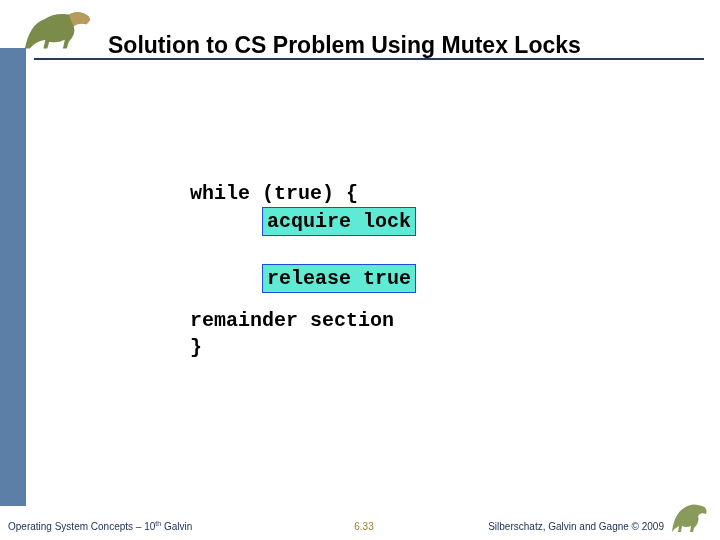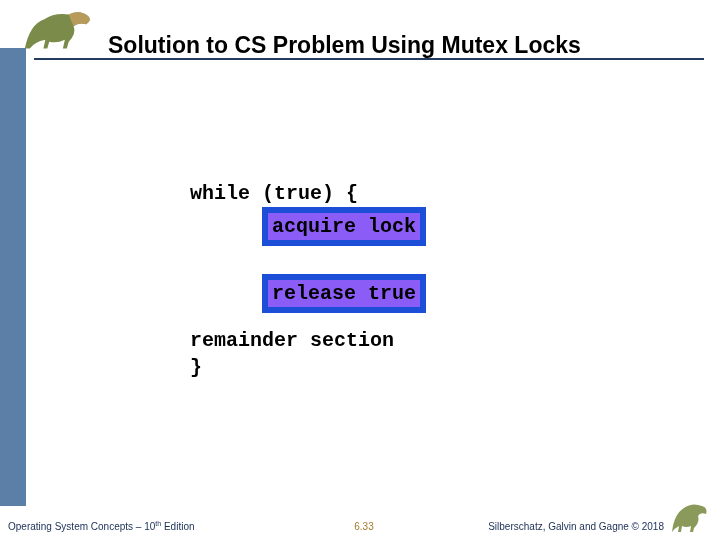--- a/index.html
+++ b/index.html
@@ -56,23 +56,23 @@
     top: 180px;
     font-family: "Courier New", Courier, monospace;
     font-size: 20px;
     font-weight: bold;
     color: #000;
     line-height: 1.35;
   }
   .code-line { white-space: pre; }
   .boxed {
     display: inline-block;
-    border: 6px solid #1d4ed8;
+    border: 1px solid #1d4ed8;
     padding: 0 4px;
-    background: #8b5cf6;
+    background: #5eead4;
   }
   .boxed-wrap { white-space: pre; }
   .spacer { height: 14px; }
   .footer {
     position: absolute;
     bottom: 8px;
     left: 0;
     width: 720px;
     height: 16px;
     font-size: 10px;
@@ -122,17 +122,17 @@
   <div class="code-line">remainder section</div>
   <div class="code-line">}</div>
 </div>
 
 <svg class="dino-bottom" viewBox="0 0 46 40">
   <path d="M4 36 Q6 18 16 12 Q24 6 34 10 Q40 12 38 18 Q32 16 30 20 Q32 26 26 32 L25 36 L22 36 L23 30 Q18 32 14 30 L13 36 L10 36 L11 30 Q7 32 4 36 Z" fill="#8a9a5a"></path>
 </svg>
 
 <div class="footer">
   <div class="footer-left">
-    <span>Operating System Concepts – 10</span><sup>th</sup><span> Edition</span>
+    <span>Operating System Concepts – 10</span><sup>th</sup><span> Galvin</span>
   </div>
   <div class="footer-center">6.33</div>
-  <div class="footer-right">Silberschatz, Galvin and Gagne © 2018</div>
+  <div class="footer-right">Silberschatz, Galvin and Gagne © 2009</div>
 </div>
 
 </body></html>

